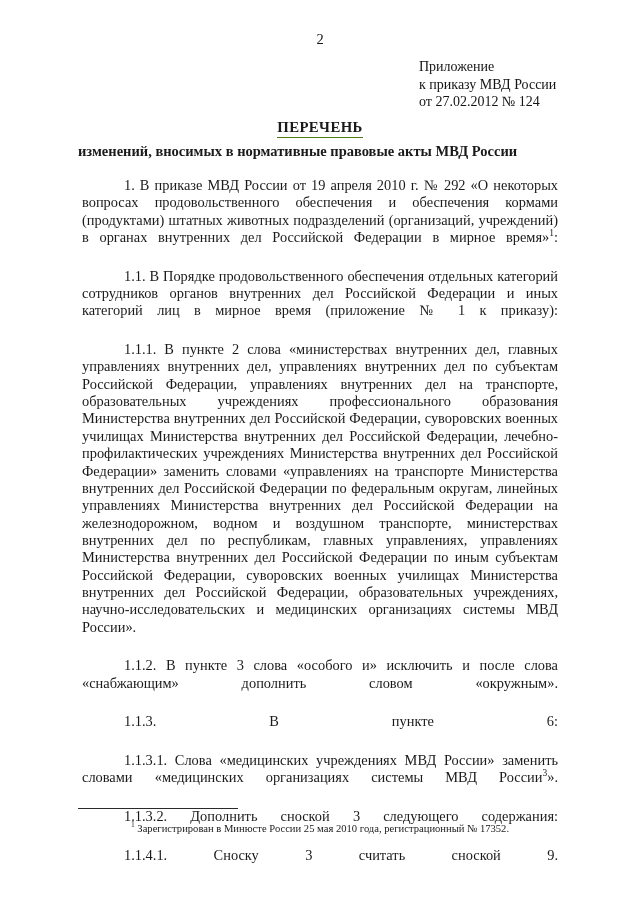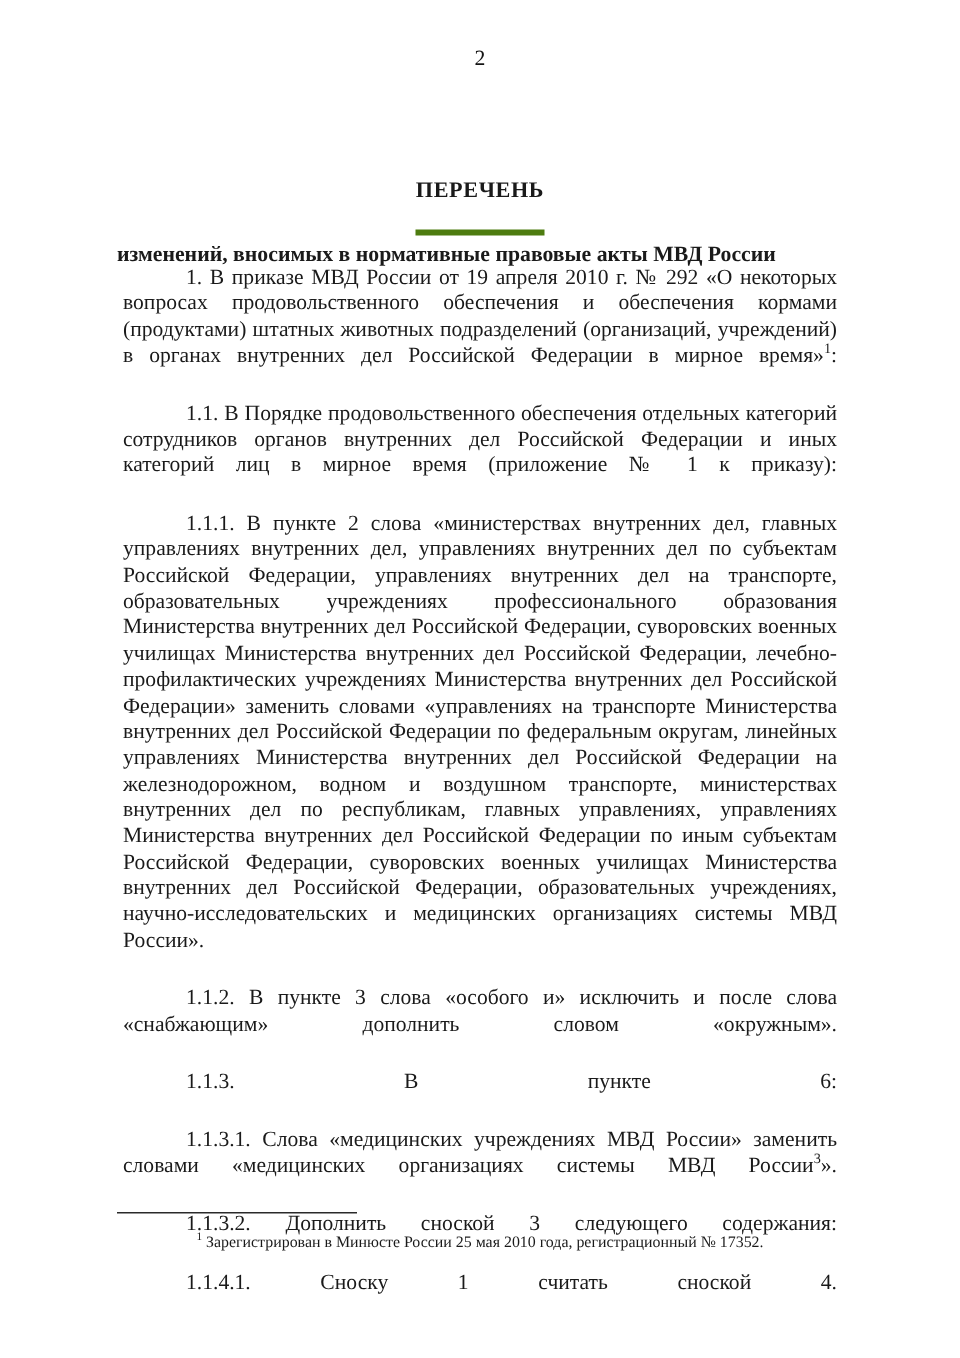--- a/index.html
+++ b/index.html
@@ -50,22 +50,22 @@
     left: 78px;
     width: 484px;
     text-align: center;
   }
   .doc-title {
     font-size: 14.8px;
     font-weight: bold;
     letter-spacing: 0.4px;
     line-height: 19px;
     display: inline-block;
-    border-bottom: 4px solid #4d7c0f;
-    padding-bottom: 16px;
+    border-bottom: 1px solid #4d7c0f;
+    padding-bottom: 0px;
   }
   .doc-subtitle {
     font-size: 14.5px;
     font-weight: bold;
     line-height: 21px;
     margin-top: 3px;
     display: block;
     text-align: left;
   }
 
@@ -124,35 +124,40 @@
     font-size: 7.5px;
   }
 </style>
 </head>
 <body>
 
 <div class="page">
 
   <div class="page-number">2</div>
 
+  <div class="appendix-block">
+    <div>Приложение</div>
+    <div>к приказу МВД России</div>
+    <div>от 27.02.2012 № 124</div>
+  </div>
 
   <div class="title-wrap">
     <span class="doc-title">ПЕРЕЧЕНЬ</span>
     <span class="doc-subtitle">изменений, вносимых в нормативные правовые акты МВД России</span>
   </div>
 
   <div class="body-text" id="body-text">
       <p><span>1. В приказе МВД России от 19 апреля 2010 г. № 292 «О некоторых вопросах продовольственного обеспечения и обеспечения кормами (продуктами) штатных животных подразделений (организаций, учреждений) в органах внутренних дел Российской Федерации в мирное время»</span><sup>1</sup><span>:</span></p>
       <p><span>1.1. В Порядке продовольственного обеспечения отдельных категорий сотрудников органов внутренних дел Российской Федерации и иных категорий лиц в мирное время (приложение № 1 к приказу):</span></p>
       <p><span>1.1.1. В пункте 2 слова «министерствах внутренних дел, главных управлениях внутренних дел, управлениях внутренних дел по субъектам Российской Федерации, управлениях внутренних дел на транспорте, образовательных учреждениях профессионального образования Министерства внутренних дел Российской Федерации, суворовских военных училищах Министерства внутренних дел Российской Федерации, лечебно-профилактических учреждениях Министерства внутренних дел Российской Федерации» заменить словами «управлениях на транспорте Министерства внутренних дел Российской Федерации по федеральным округам, линейных управлениях Министерства внутренних дел Российской Федерации на железнодорожном, водном и воздушном транспорте, министерствах внутренних дел по республикам, главных управлениях, управлениях Министерства внутренних дел Российской Федерации по иным субъектам Российской Федерации, суворовских военных училищах Министерства внутренних дел Российской Федерации, образовательных учреждениях, научно-исследовательских и медицинских организациях системы МВД России».</span></p>
       <p><span>1.1.2. В пункте 3 слова «особого и» исключить и после слова «снабжающим» дополнить словом «окружным».</span></p>
       <p><span>1.1.3. В пункте 6:</span></p>
       <p><span>1.1.3.1. Слова «медицинских учреждениях МВД России» заменить словами «медицинских организациях системы МВД России</span><sup>3</sup><span>».</span></p>
       <p><span>1.1.3.2. Дополнить сноской 3 следующего содержания:</span></p>
-      <p><span>1.1.4.1. Сноску 1 считать сноской 4.</span></p>
+      <p><span>1.1.4.1. Сноску 3 считать сноской 9.</span></p>
     </div>
 
   <div class="footnote-rule"></div>
   <div class="footnote">
     <sup>1</sup><span> Зарегистрирован в Минюсте России 25 мая 2010 года, регистрационный № 17352.</span>
   </div>
 
 </div>
 
 </body></html>

